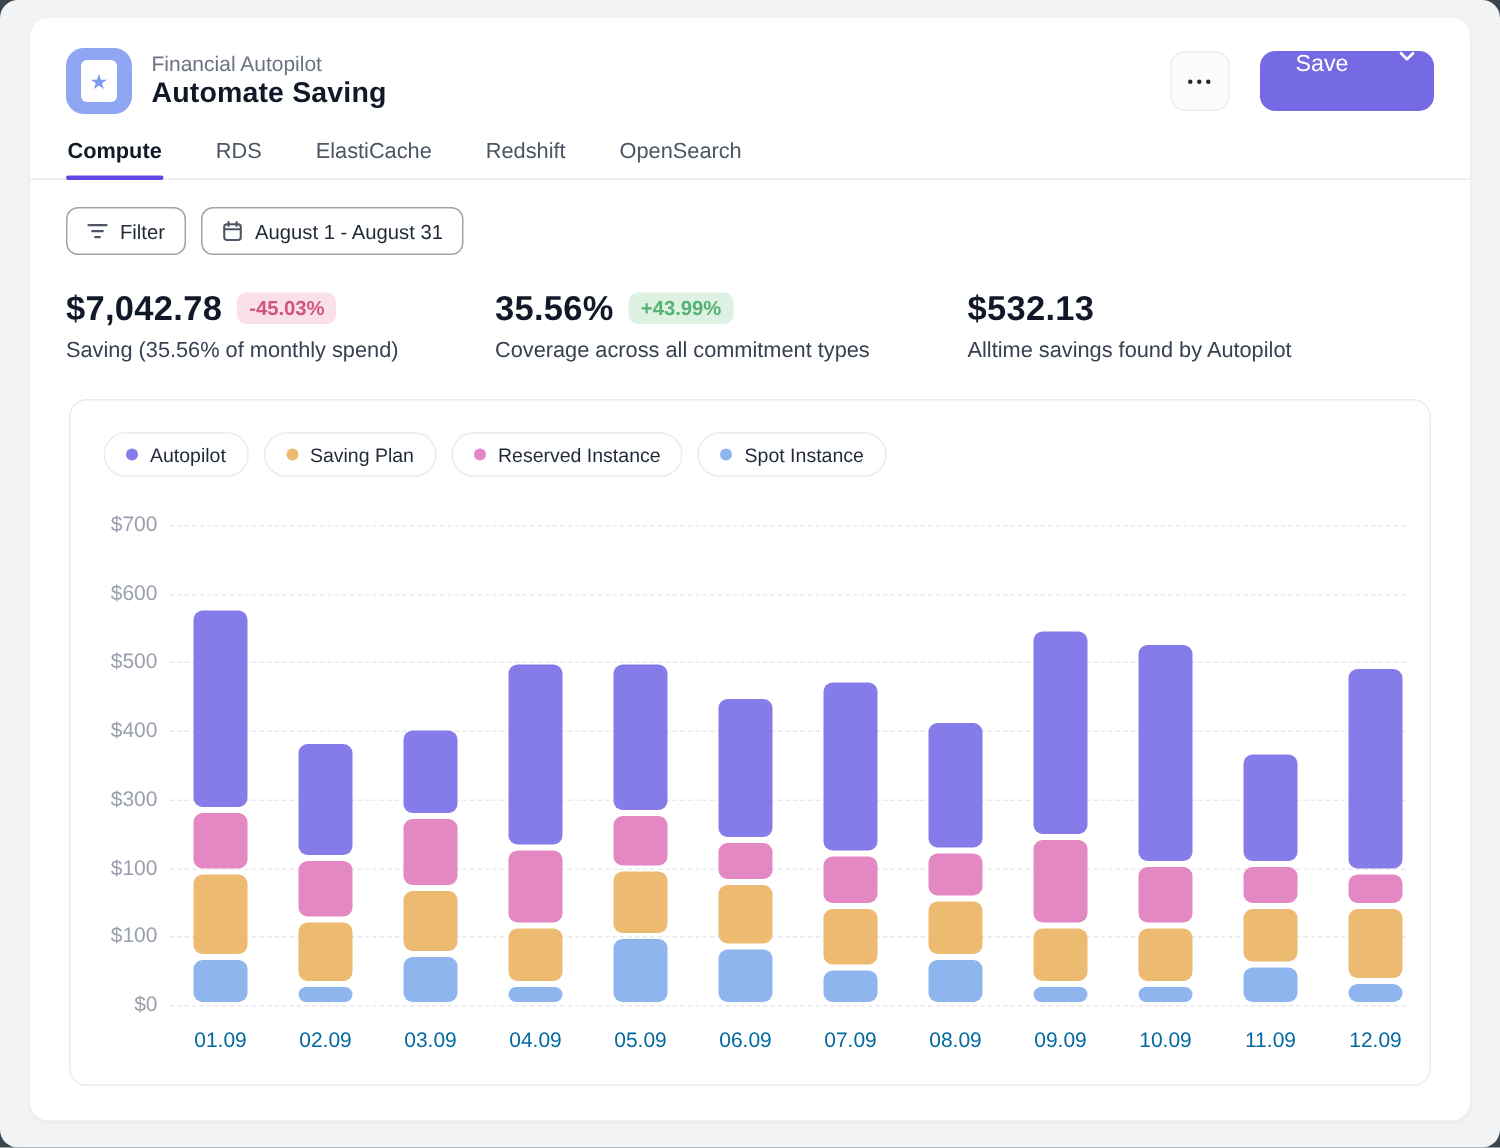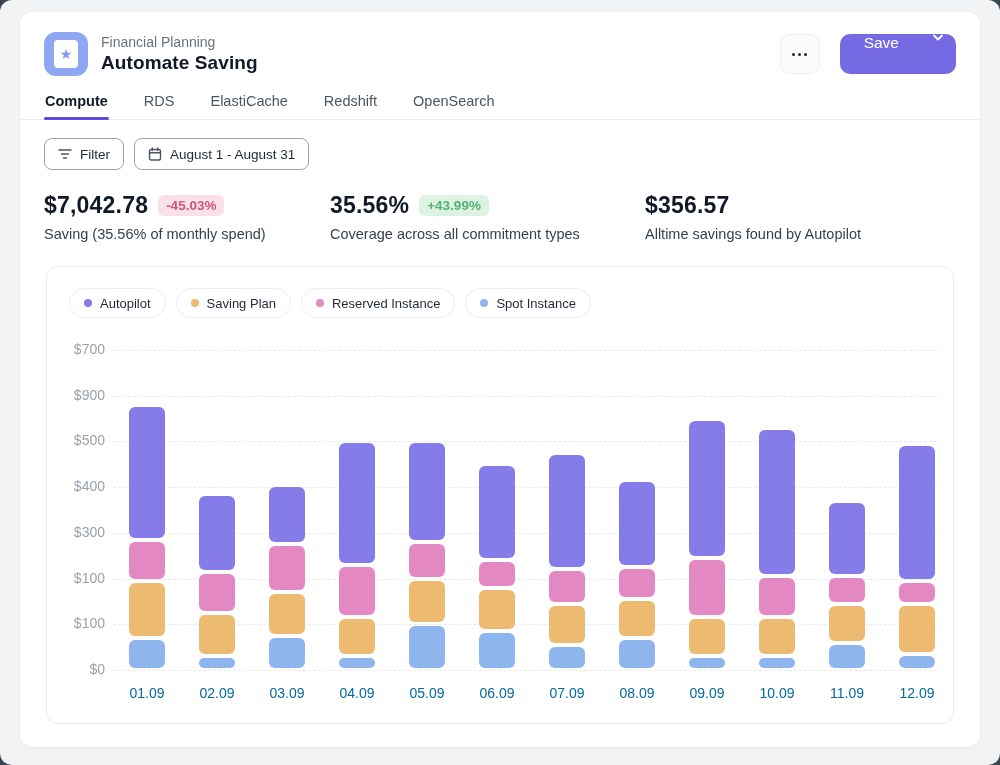--- a/index.html
+++ b/index.html
@@ -132,21 +132,21 @@
 <div class="frame">
   <div class="card">
 
     <div class="header-row">
       <div class="app-icon">
         <div class="inner">
             <span class="star">★</span>
           </div>
       </div>
       <div class="title-block">
-        <div class="breadcrumb">Financial Planning</div>
+        <div class="breadcrumb">Financial Autopilot</div>
         <div class="page-title">Automate Saving</div>
       </div>
       <div class="header-actions">
         <div class="more-btn">
           <i></i>
             <i></i>
             <i></i>
         </div>
         <div class="save-btn">
           <div class="save-main">Save</div>
@@ -202,21 +202,21 @@
         </div>
         <div class="stat">
           <div class="stat-top">
             <span class="stat-value">35.56%</span>
             <span class="badge positive">+43.99%</span>
           </div>
           <div class="stat-label">Coverage across all commitment types</div>
         </div>
         <div class="stat">
           <div class="stat-top">
-            <span class="stat-value">$356.57</span>
+            <span class="stat-value">$532.13</span>
           </div>
           <div class="stat-label">Alltime savings found by Autopilot</div>
         </div>
       </div>
 
     <div class="chart-panel">
       <div class="legend" id="legend">
           <div class="legend-pill">
             <span class="legend-dot" style="background: rgb(134, 124, 233);"></span>
             <span>Autopilot</span>
@@ -231,21 +231,21 @@
           </div>
           <div class="legend-pill">
             <span class="legend-dot" style="background: rgb(143, 181, 238);"></span>
             <span>Spot Instance</span>
           </div>
         </div>
       <div id="chart">
           <div class="gridline" style="top: 83px;"></div>
           <div class="ytick" style="top: 74px;">$700</div>
           <div class="gridline" style="top: 128.7px;"></div>
-          <div class="ytick" style="top: 119.7px;">$900</div>
+          <div class="ytick" style="top: 119.7px;">$600</div>
           <div class="gridline" style="top: 174.4px;"></div>
           <div class="ytick" style="top: 165.4px;">$500</div>
           <div class="gridline" style="top: 220.1px;"></div>
           <div class="ytick" style="top: 211.1px;">$400</div>
           <div class="gridline" style="top: 265.8px;"></div>
           <div class="ytick" style="top: 256.8px;">$300</div>
           <div class="gridline" style="top: 311.5px;"></div>
           <div class="ytick" style="top: 302.5px;">$100</div>
           <div class="gridline" style="top: 357.2px;"></div>
           <div class="ytick" style="top: 348.2px;">$100</div>

